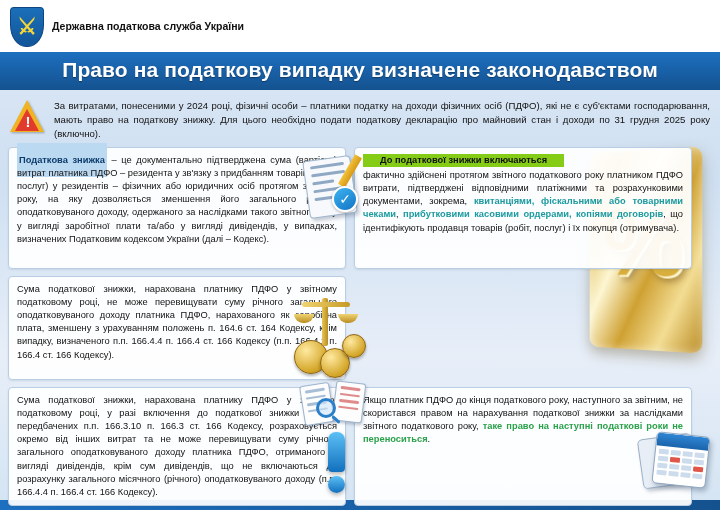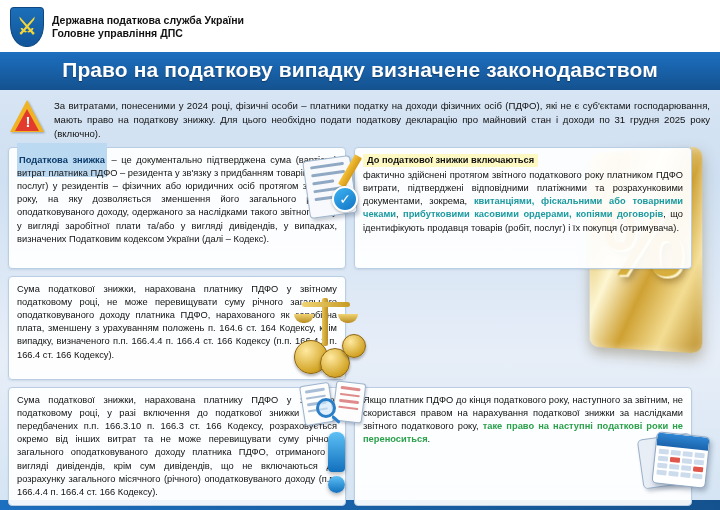--- a/index.html
+++ b/index.html
@@ -123,24 +123,24 @@
   }
   .col-left { width: 338px; }
   .col-right { width: 338px; }
   .hl-blue {
     background: #bcd9f2;
     color: #0c3c6b;
     font-weight: 700;
     padding: 12px 2px;
   }
   .hl-yellow {
-    background: #fef9c3;
+    background: #84cc16;
     color: #111;
     font-weight: 700;
-    padding: 0 4px;
+    padding: 0 17px;
     display: inline-block;
     margin-bottom: 2px;
   }
   .teal { color: #1b9aa0; font-weight: 700; }
   .green { color: #2aa14a; font-weight: 700; }
   .card-1 { min-height: 122px; }
   .card-2 { min-height: 122px; }
   .card-3 { min-height: 104px; }
   .card-4 { min-height: 104px; }
   .card-6 { min-height: 96px; }
@@ -339,21 +339,20 @@
 </style>
 </head>
 <body>
 
 <div class="header">
   <div class="emblem">
     <div class="trident">⚔</div>
   </div>
   <div class="header-text">
     <div class="l1">Державна податкова служба України</div>
-    <div class="l2">Головне управління ДПС</div>
   </div>
 </div>
 
 <div class="titlebar">Право на податкову випадку визначене законодавством</div>
 
 <div class="intro">
   <div class="warn-icon">
     <div class="tri"></div>
     <div class="tri-in"></div>
     <div class="bang">!</div>

